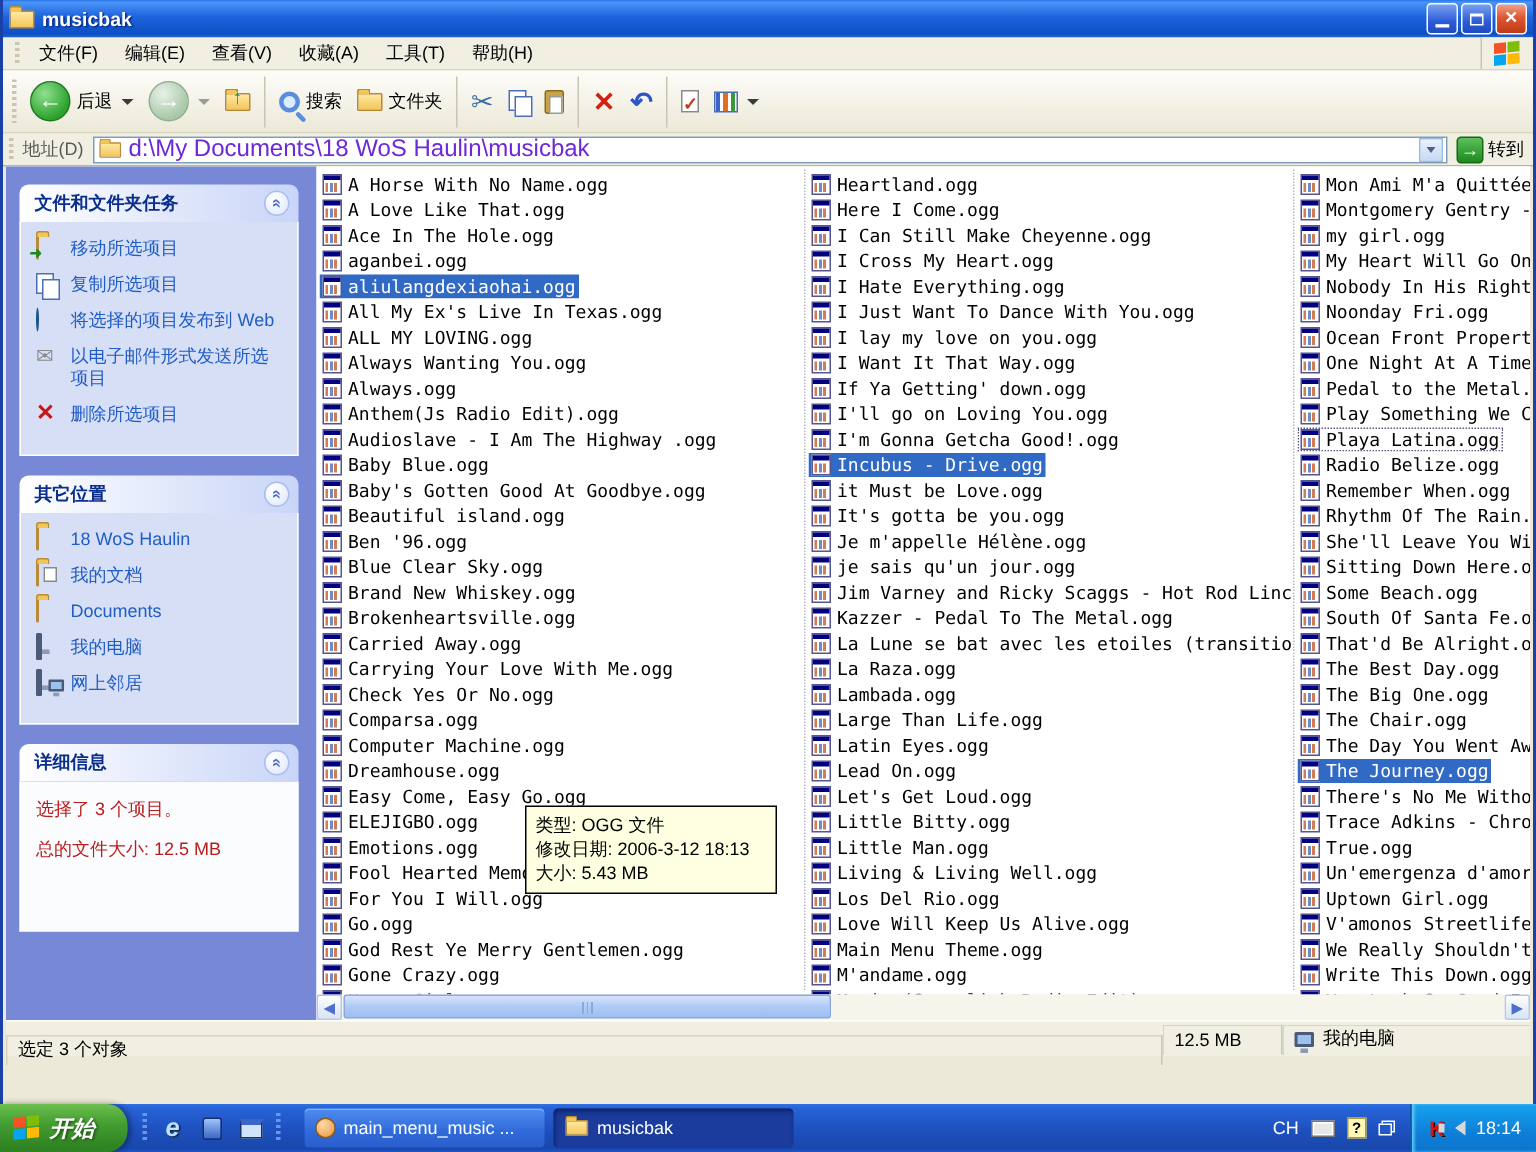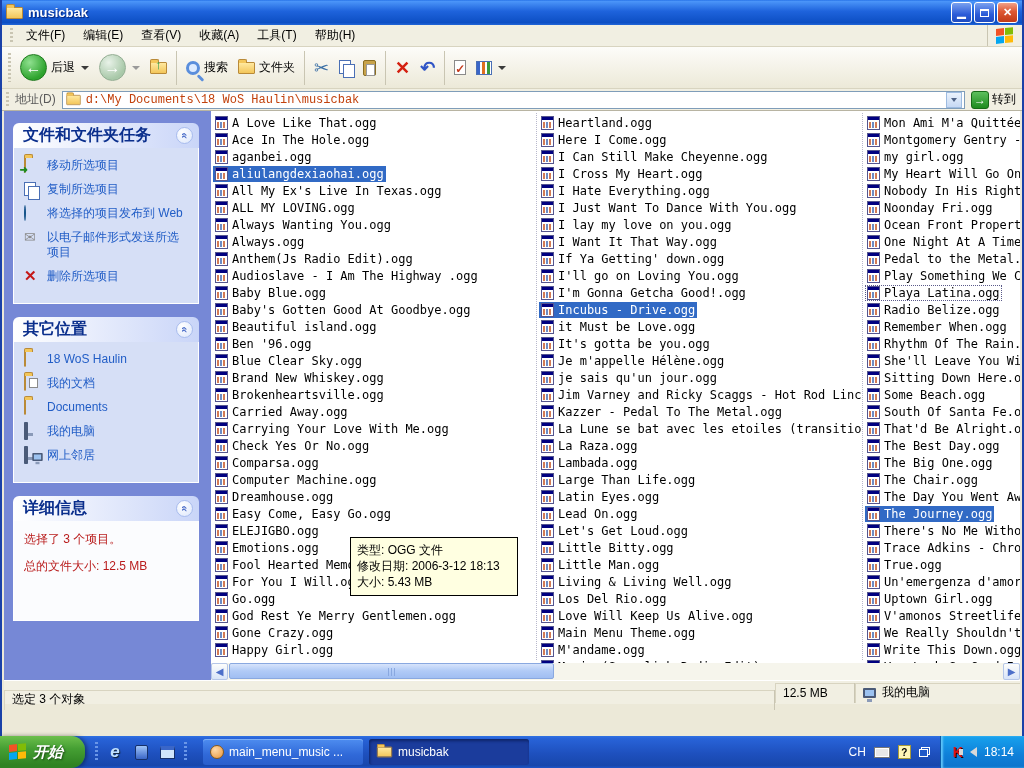--- a/index.html
+++ b/index.html
@@ -46,32 +46,32 @@
   .clip::after { content:""; position:absolute; left:2px; top:3px; width:7px; height:10px; background:#fff; border:1px solid #999; }
   .checkdoc { position:relative; width:12px; height:15px; background:#fff; border:1px solid #8A8A8A; }
   .checkdoc::after { content:"✓"; position:absolute; left:0px; top:1px; color:#C43B1D; font-weight:bold; font-size:12px; }
   .views { width:16px; height:14px; border:1px solid #4A6FB5; background:
     repeating-linear-gradient(to right,#3A66C8 0 3px,#fff 3px 5px, #E07020 5px 8px,#fff 8px 10px,#3A9A3A 10px 13px,#fff 13px 16px); }
 
   
   .addressbar { height:22px; background:#F1EFE2; border-bottom:1px solid #B8B4A2; display:flex; align-items:center; }
   .addr-label { color:#5A5A5A; padding:0 6px 0 2px; }
   .addr-input { flex:1; height:18px; background:#fff; border:1px solid #7F9DB9; display:flex; align-items:center; padding:0 2px; gap:4px; }
-  .addr-path { font-family:Liberation Mono, monospace; font-size:12px; color:#c2410c; flex:1; }
+  .addr-path { font-family:Liberation Sans, sans-serif; font-size:16px; color:#6d28d9; flex:1; }
   .addr-drop { width:16px; height:16px; background:linear-gradient(#EAF2FC,#C6D9F4); border:1px solid #9DBBE0; display:flex; align-items:center; justify-content:center; }
   .addr-drop i { width:0;height:0;border-left:3px solid transparent;border-right:3px solid transparent;border-top:4px solid #4D6185; }
   .go-btn { display:flex; align-items:center; gap:3px; padding:0 6px; }
   .go-ico { width:18px; height:18px; background:linear-gradient(#5CBF5C,#1E8A1E); border:1px solid #166A16; border-radius:3px; color:#fff; font-weight:bold; display:flex; align-items:center; justify-content:center; font-size:12px; }
 
   
   .content { position:absolute; top:111px; left:2px; right:2px; bottom:56px; background:#fff; display:flex; }
   .sidebar { width:207px; background:#7688D6; padding:12px 12px 0 9px; overflow:hidden; }
   .panel { margin-bottom:13px; border-radius:6px 6px 0 0; }
   .panel-h { height:25px; border-radius:6px 6px 0 0; background:linear-gradient(to right,#FFFFFF,#C9D5F8); display:flex; align-items:center; justify-content:space-between; padding:0 6px 0 10px; }
-  .panel-h .pt { color:#0A2E8C; font-weight:bold; font-size:16px; }
+  .panel-h .pt { color:#0A2E8C; font-weight:bold; font-size:12px; }
   .chev { width:17px; height:17px; border-radius:50%; background:radial-gradient(circle at 35% 30%,#fff,#DCE6FB); border:1px solid #A8BCEE; color:#4D6FC9; display:flex; align-items:center; justify-content:center; }
   .chev i { transform:rotate(90deg); font-weight:bold; font-size:11px; line-height:1; }
   .panel-b { background:#D6DFF6; border:1px solid #FFFFFF; border-top:none; padding:10px 8px 10px 10px; }
   .panel-b.white { background:#FBFCFE; }
   .task-item { display:flex; gap:7px; margin-bottom:9px; align-items:flex-start; color:#215DC6; cursor:pointer; }
   .task-item .lbl { line-height:1.25; }
   .ti-ico { flex:0 0 16px; height:14px; position:relative; }
   .mini-arrow { position:absolute; right:-3px; bottom:-3px; color:#1E8A1E; font-size:10px; font-weight:bold; }
   .globe { width:14px; height:14px; border-radius:50%; background:radial-gradient(circle at 35% 30%,#BFE8FF,#2E8B57 60%,#1C6EA8); border:1px solid #16548A; }
   .mail { color:#8A8A8A; font-size:14px; line-height:1; }
@@ -317,20 +317,26 @@
         </div>
         <div class="panel-b white" style="min-height:100px">
           <div class="detail-line">选择了 3 个项目。</div>
           <div class="detail-line">总的文件大小: 12.5 MB</div>
         </div>
       </div>
     </div>
 
     <div class="filelist">
       <div class="filecol" style="left:2px;  width:322px;">
+          <div class="frow">
+            <span class="rowbox">
+              <span class="fico"></span>
+              <span class="fname">A Horse With No Name.ogg</span>
+            </span>
+          </div>
           <div class="frow">
             <span class="rowbox">
               <span class="fico"></span>
               <span class="fname">A Love Like That.ogg</span>
             </span>
           </div>
           <div class="frow">
             <span class="rowbox">
               <span class="fico"></span>
               <span class="fname">Ace In The Hole.ogg</span>

